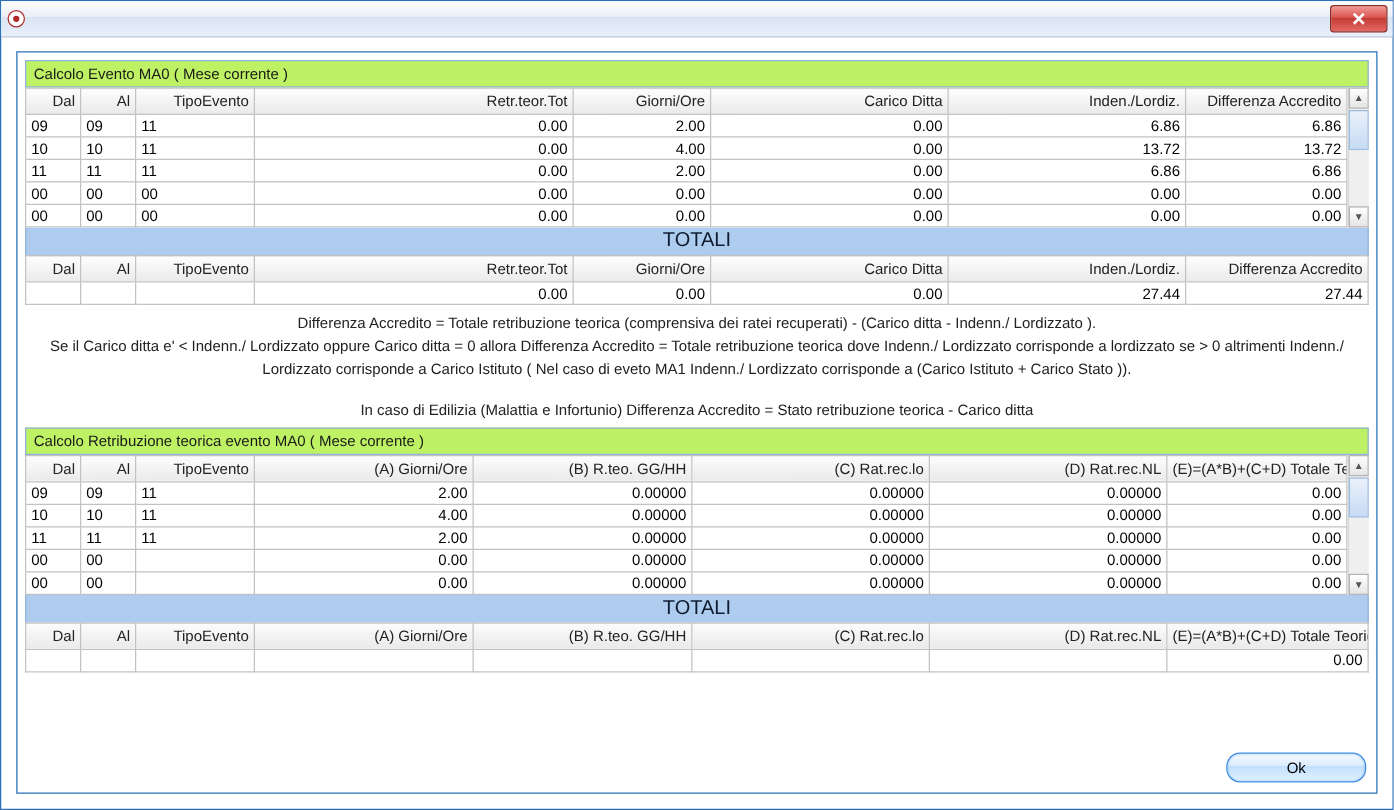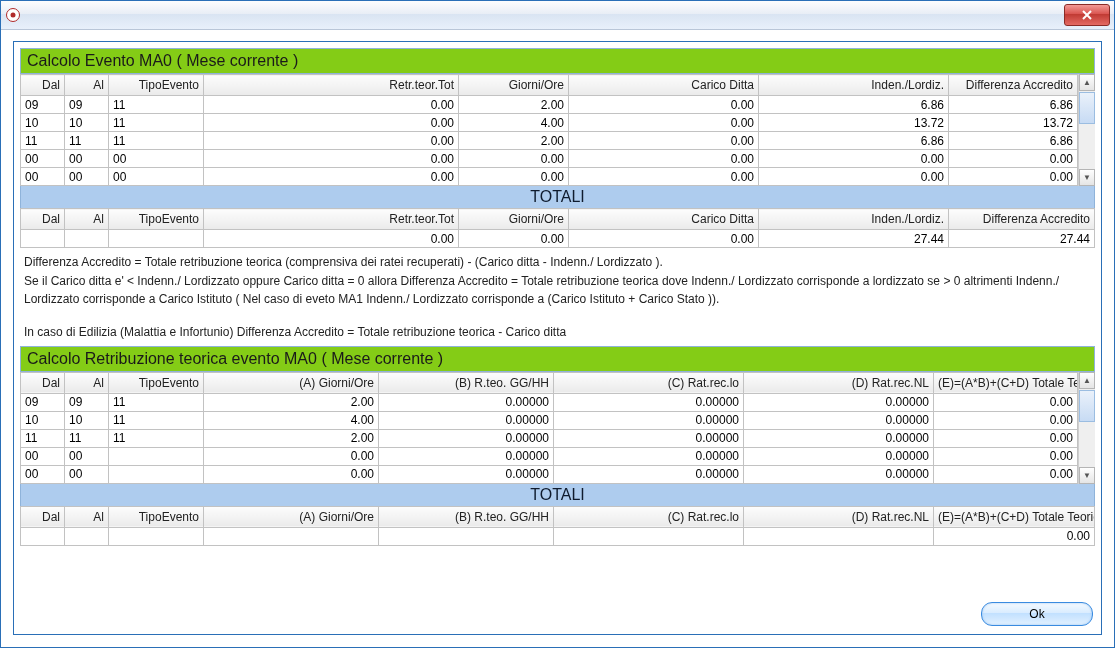--- a/index.html
+++ b/index.html
@@ -2,35 +2,35 @@
 <html><head>
 <meta charset="utf-8">
 <style>
   html,body{margin:0;padding:0;font-family:"Segoe UI",Tahoma,sans-serif;font-size:12px;background:#d8d8d8;}
   .win{position:relative;width:1115px;height:648px;background:#fff;border:1px solid #2a6fb7;box-sizing:border-box;}
   .titlebar{height:28px;background:linear-gradient(#fdfdfe,#e9eef6 45%,#d9e4f2 46%,#e8f0fb);border-bottom:1px solid #b9c6d8;display:flex;align-items:center;padding:0 4px;}
   .ticon{width:16px;height:16px;margin-right:6px;}
   .closebtn{margin-left:auto;width:44px;height:20px;background:linear-gradient(#f39a96,#d9544f 45%,#c03a33 46%,#e46a63);border:1px solid #8a2b26;border-radius:3px;display:flex;align-items:center;justify-content:center;cursor:pointer;}
   .closebtn svg{display:block;}
   .content{position:absolute;left:12px;right:12px;top:40px;bottom:12px;border:1px solid #2a6fb7;padding:6px 6px 8px 6px;overflow:hidden;box-sizing:border-box;}
-  .section-hdr{background:#84cc16;color:#1a1a1a;padding:3px 6px;font-size:16px;border:1px solid #8fb3da;}
+  .section-hdr{background:#bef264;color:#1a1a1a;padding:3px 6px;font-size:12px;border:1px solid #8fb3da;}
   .table-wrap{display:flex;}
   .tbl-area{flex:1;overflow:auto;}
   .scrollbar{width:16px;background:#efefef;border-left:1px solid #cfcfcf;display:flex;flex-direction:column;}
   .scroll-btn{height:15px;background:linear-gradient(#fefefe,#e5e5e5);border:1px solid #b5b5b5;margin:0;display:flex;align-items:center;justify-content:center;font-size:8px;color:#555;}
   .scroll-thumb{height:30px;background:linear-gradient(#eaf1fa,#c7dbf4);border:1px solid #9bbde1;margin:1px 0;}
   .scroll-track{flex:1;}
   table{border-collapse:collapse;width:100%;table-layout:fixed;}
   th,td{border:1px solid #c2c2c2;padding:1px 4px;white-space:nowrap;overflow:hidden;}
   th{background:linear-gradient(#fdfdfd,#eaeaea);font-weight:normal;text-align:right;color:#222;height:18px;}
   td{height:15px;font-size:12px;}
   .l{text-align:left;margin-left:25px;}
   .r{text-align:right;}
   .totali-bar{background:#aeccee;text-align:center;padding:2px 0;border-left:1px solid #8fb3da;border-right:1px solid #8fb3da;font-size:16px;color:#0f1b2e;}
-  .explain{padding:6px 4px 2px 4px;color:#222;line-height:1.45;font-size:12px;}
+  .explain{padding:6px 4px 2px 4px;color:#222;line-height:1.45;font-size:12px;text-align:center;}
   .explain p{margin:0 0 2px 0;}
   .okbtn{position:absolute;right:8px;bottom:8px;width:110px;height:22px;background:linear-gradient(#f5faff,#d9ecff 45%,#c1e0ff 46%,#e2f1ff);border:1px solid #3a8be0;border-radius:11px;display:flex;align-items:center;justify-content:center;cursor:pointer;box-shadow:0 0 2px rgba(58,139,224,.5) inset;}
 </style>
 </head>
 <body>
 
 <div class="win">
   <div class="titlebar">
     <span class="ticon">
       <svg width="16" height="16" viewBox="0 0 16 16">
@@ -172,21 +172,21 @@
         <td class="r">27.44</td>
         <td class="r">27.44</td>
       </tr>
         </tbody>
     </table>
 
     <div class="explain">
       <p>Differenza Accredito = Totale retribuzione teorica (comprensiva dei ratei recuperati) - (Carico ditta - Indenn./ Lordizzato ).</p>
       <p>Se il Carico ditta e' &lt; Indenn./ Lordizzato oppure Carico ditta = 0 allora Differenza Accredito = Totale retribuzione teorica dove Indenn./ Lordizzato corrisponde a lordizzato se &gt; 0 altrimenti Indenn./ Lordizzato corrisponde a Carico Istituto ( Nel caso di eveto MA1 Indenn./ Lordizzato corrisponde a (Carico Istituto + Carico Stato )).</p>
       <div style="height:14px"></div>
-      <p>In caso di Edilizia (Malattia e Infortunio) Differenza Accredito = Totale retribuzione teorica - Carico ditta</p>
+      <p>In caso di Edilizia (Malattia e Infortunio) Differenza Accredito = Stato retribuzione teorica - Carico ditta</p>
     </div>
 
     <div class="section-hdr">Calcolo Retribuzione teorica evento MA0 ( Mese corrente )</div>
 
     <div class="table-wrap" style="height:112px;">
       <div class="tbl-area">
         <table>
           <colgroup>
               <col style="width:44px">
               <col style="width:44px">

